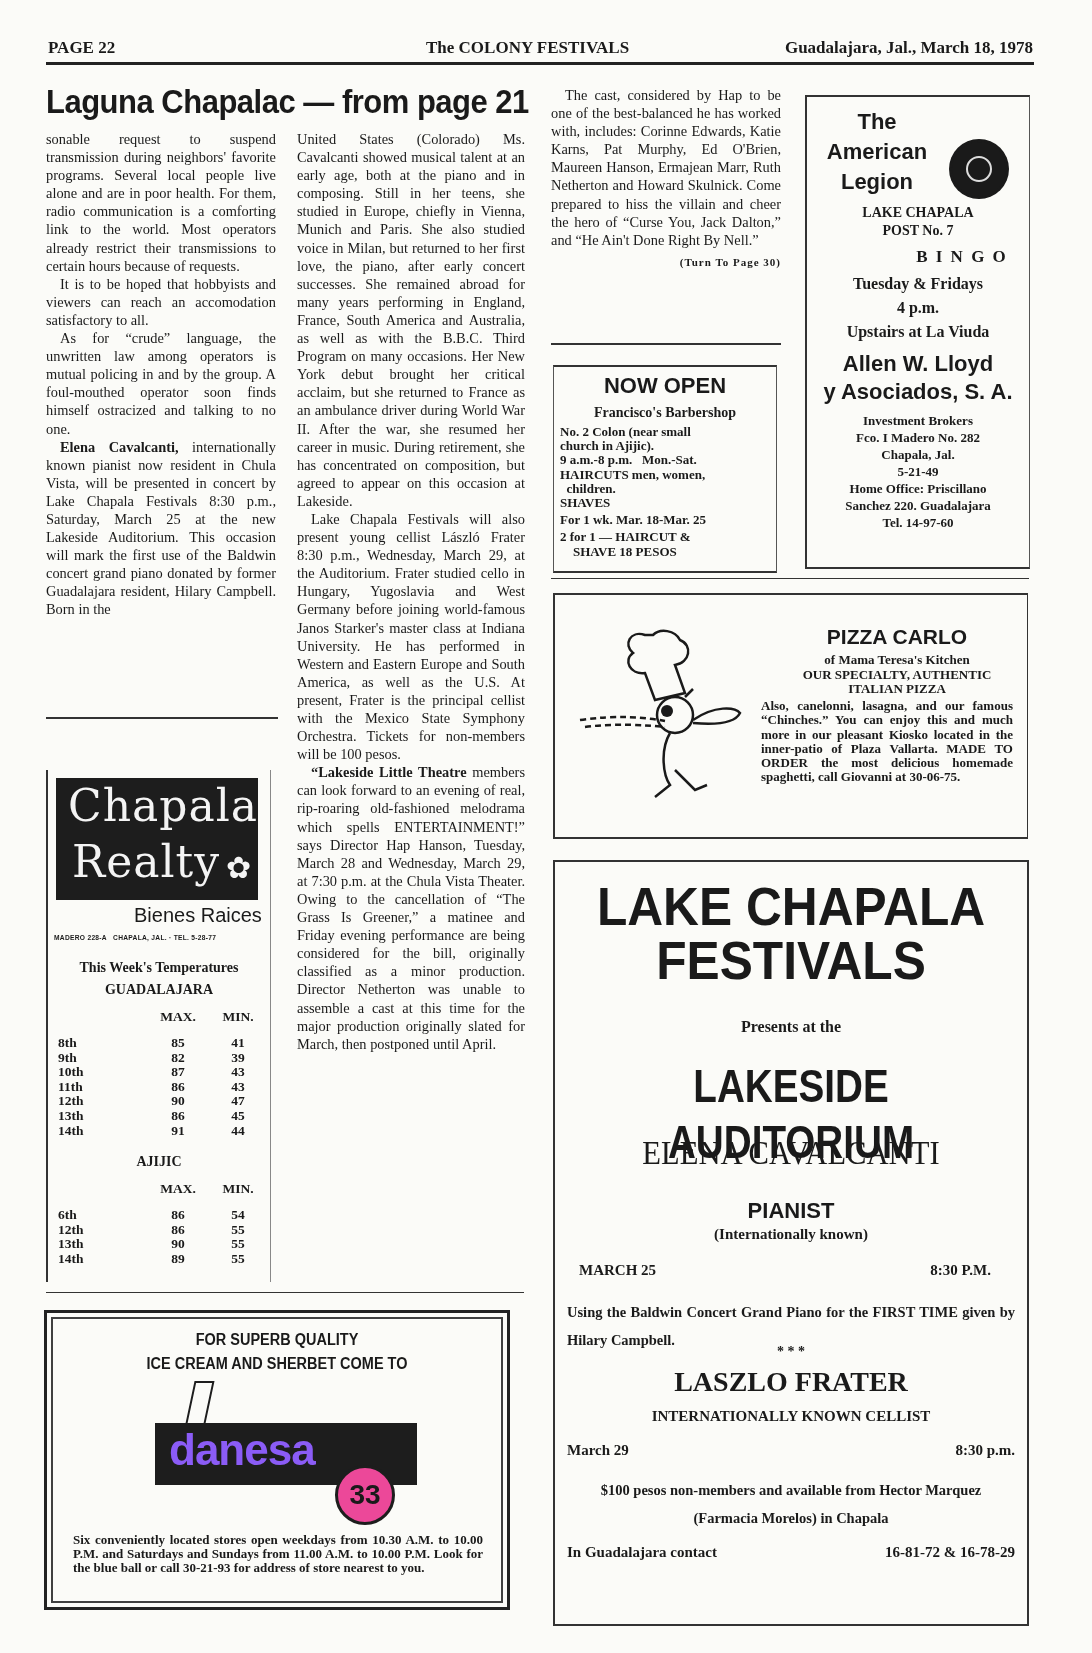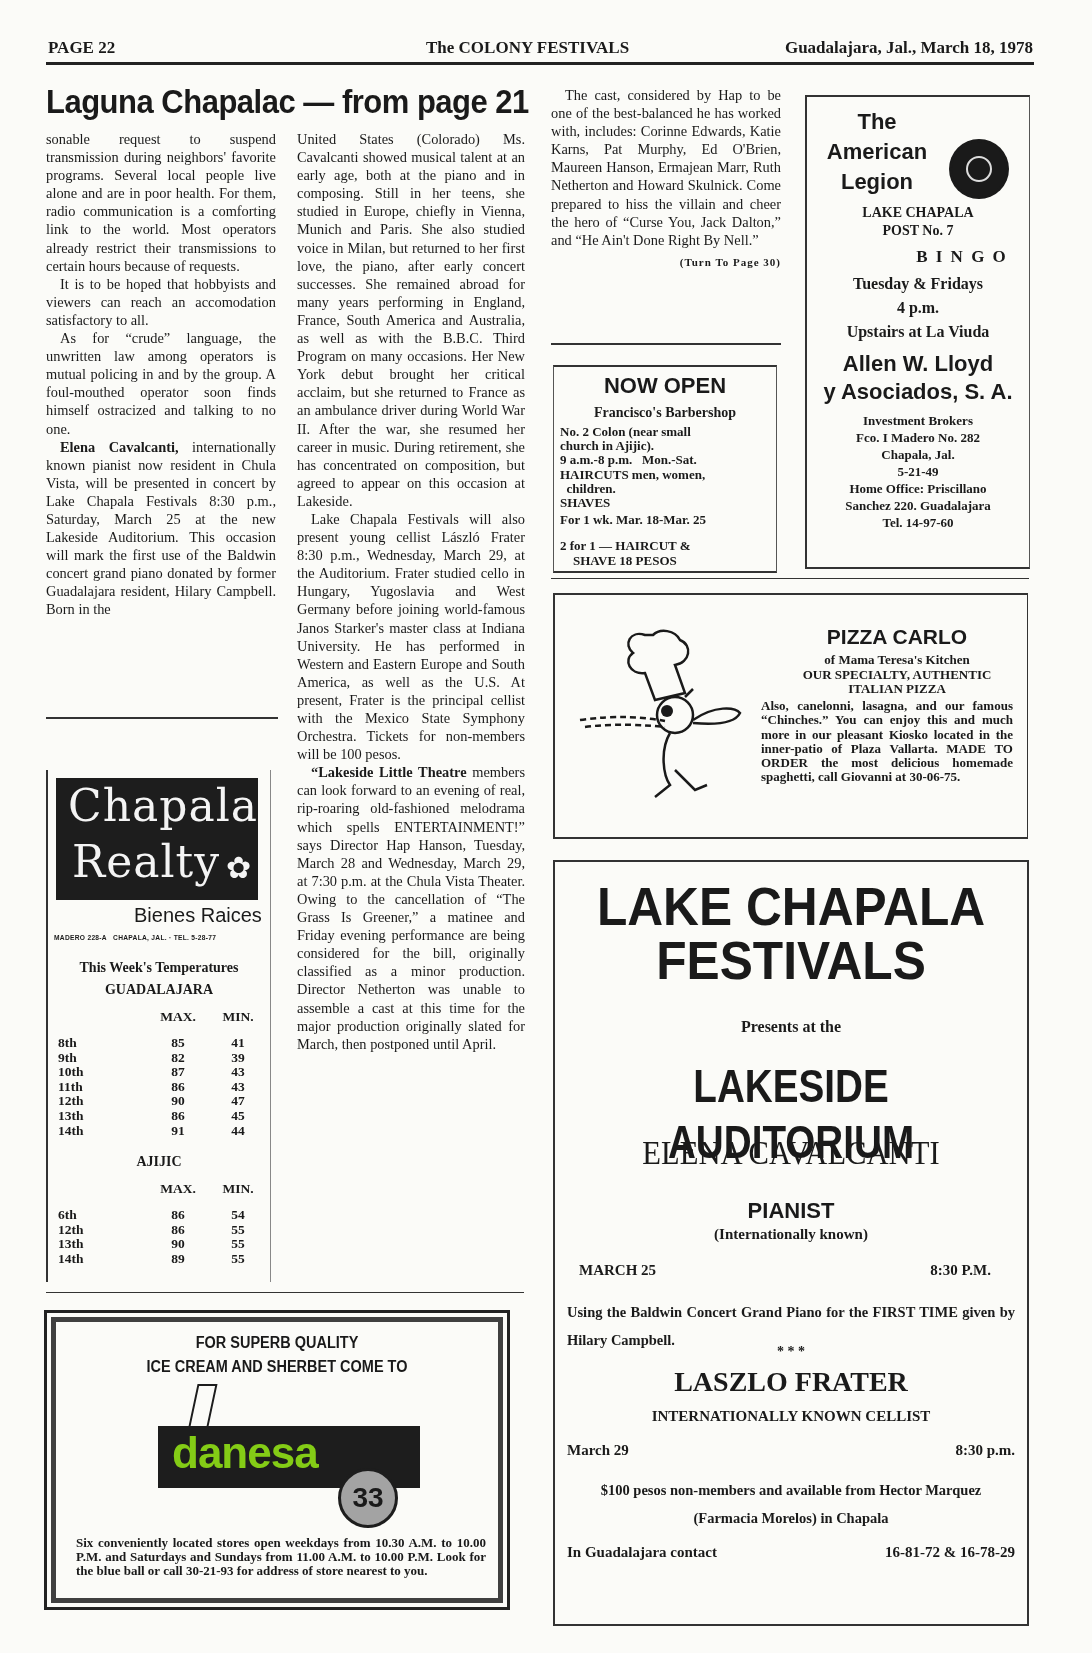--- a/index.html
+++ b/index.html
@@ -40,28 +40,28 @@
   .realty .city { position: absolute; width: 214px; left: 4px; text-align: center; font-weight: bold; font-size: 14px; font-family: "Liberation Serif", serif; }
   .temp-table { position: absolute; left: 10px; font-family: "Liberation Serif", serif; font-weight: bold; font-size: 13.5px; border-collapse: collapse; }
   .temp-table td, .temp-table th { padding: 0; line-height: 14.6px; margin-top: 13px; }
   .temp-table th { font-weight: bold; height: 26px; vertical-align: top; }
   .temp-table .d { width: 90px; text-align: left; }
   .temp-table .mx { width: 60px; text-align: center; }
   .temp-table .mn { width: 60px; text-align: center; }
 
   
   .danesa-outer { left: 44px; top: 1310px; width: 460px; height: 294px; border: 3px solid #222; }
-  .danesa-inner { position: absolute; left: 4px; top: 4px; right: 4px; bottom: 4px; border: 5px solid #404040; }
+  .danesa-inner { position: absolute; left: 4px; top: 4px; right: 4px; bottom: 4px; border: 2px solid #404040; }
   .danesa .t1, .danesa .t2 { position: absolute; left: 0; width: 100%; text-align: center; font-family: "Liberation Sans", sans-serif; font-weight: bold; font-size: 14.5px; transform: scaleY(1.2); }
   .danesa .t1 { top: 12px; }
   .danesa .t2 { top: 36px; }
   .danesa .logo { position: absolute; left: 102px; top: 104px; width: 262px; height: 62px; background: #1d1d1d; }
-  .danesa .logo span { position: absolute; left: 14px; top: 2px; color: #84cc16; font-family: "Liberation Sans", sans-serif; font-weight: bold; font-size: 44px; letter-spacing: -1px; }
+  .danesa .logo span { position: absolute; left: 14px; top: 2px; color: #8b5cf6; font-family: "Liberation Sans", sans-serif; font-weight: bold; font-size: 44px; letter-spacing: -1px; }
   .danesa .stem { position: absolute; left: 136px; top: 62px; width: 16px; height: 48px; background: #fbfbf8; border: 2px solid #1d1d1d; transform: skewX(-12deg); }
-  .danesa .num { position: absolute; left: 282px; top: 146px; width: 54px; height: 54px; border-radius: 50%; border: 3px solid #1d1d1d; background: #a3a3a3; text-align: center; font-family: "Liberation Sans", sans-serif; font-weight: bold; font-size: 28px; line-height: 54px; }
+  .danesa .num { position: absolute; left: 282px; top: 146px; width: 54px; height: 54px; border-radius: 50%; border: 3px solid #1d1d1d; background: #ec4899; text-align: center; font-family: "Liberation Sans", sans-serif; font-weight: bold; font-size: 28px; line-height: 54px; }
   .danesa .body { position: absolute; left: 20px; top: 214px; width: 410px; font-family: "Liberation Serif", serif; font-weight: bold; font-size: 13px; line-height: 14.2px; text-align: justify; }
 
   
   .barber { left: 553px; top: 365px; width: 222px; height: 204px; border-left: 1px solid #555; border-right: 1px solid #555; border-top: 2px solid #333; border-bottom: 2px solid #333; font-family: "Liberation Serif", serif; font-weight: bold; }
   .barber .h { position: absolute; top: 6px; width: 100%; text-align: center; font-family: "Liberation Sans", sans-serif; font-size: 22px; }
   .barber .sub { position: absolute; top: 38px; width: 100%; text-align: center; font-size: 14px; }
   .barber .lines { position: absolute; left: 6px; top: 58px; width: 210px; font-size: 13px; line-height: 14.2px; }
   .barber .lines div { white-space: pre; }
 
   
@@ -227,21 +227,21 @@
   <div class="h">NOW OPEN</div>
   <div class="sub">Francisco's Barbershop</div>
   <div class="lines">
     <div>No. 2 Colon (near small</div>
     <div>church in Ajijic).</div>
     <div>9 a.m.-8 p.m.   Mon.-Sat.</div>
     <div>HAIRCUTS men, women,</div>
     <div>  children.</div>
     <div>SHAVES</div>
     <div style="margin-top:3px">For 1 wk. Mar. 18-Mar. 25</div>
-    <div style="margin-top:12px">2 for 1 — HAIRCUT &amp;</div>
+    <div style="margin-top:3px">2 for 1 — HAIRCUT &amp;</div>
     <div>    SHAVE 18 PESOS</div>
   </div>
 </div>
 
 <div class="abs legion">
   <div class="name">
     <div>The</div>
     <div>American</div>
     <div>Legion</div>
   </div>

